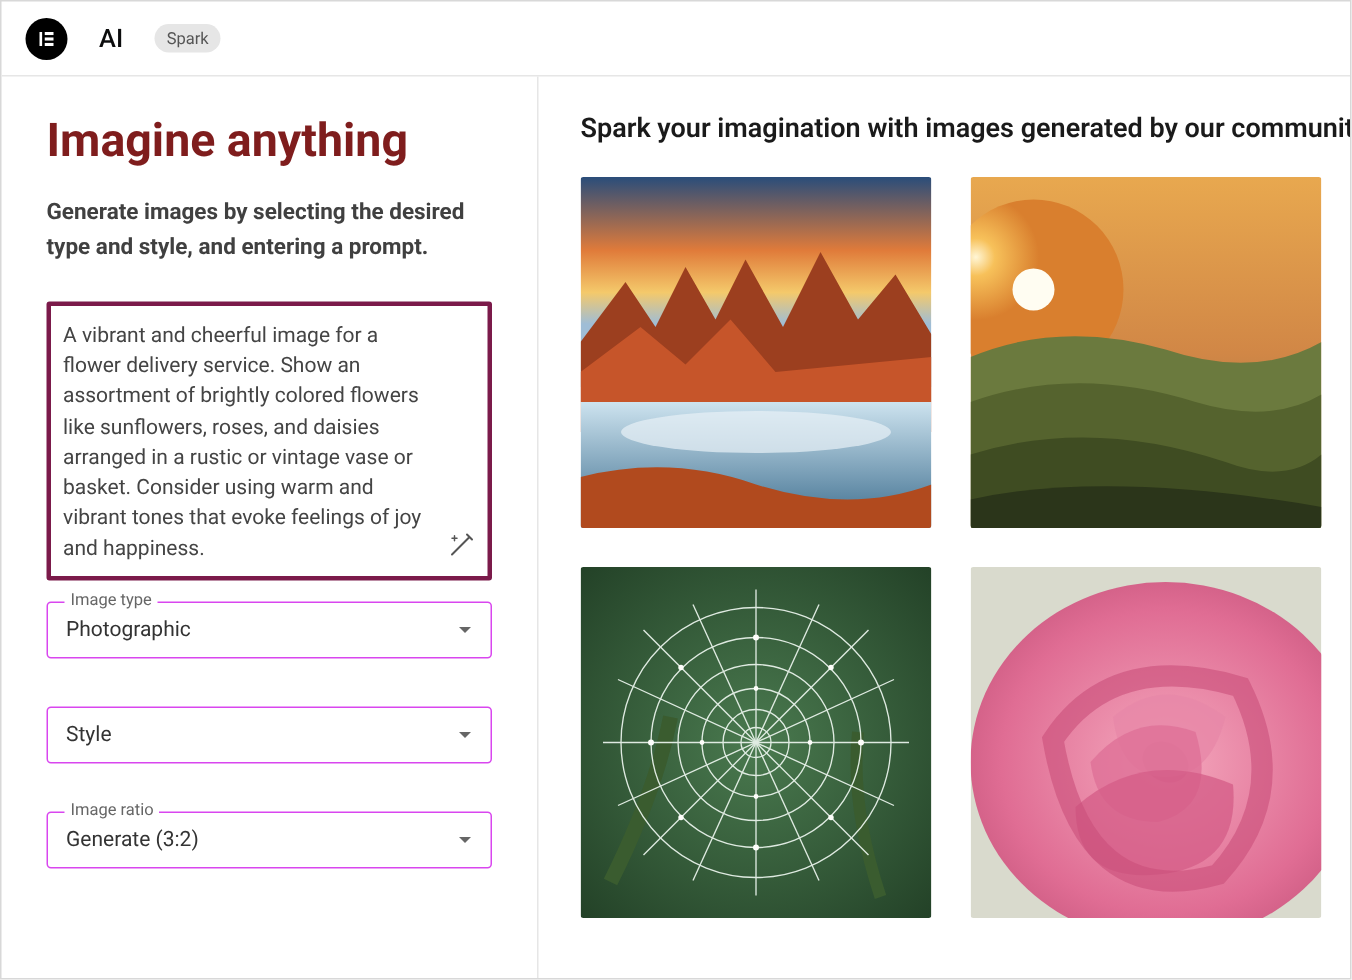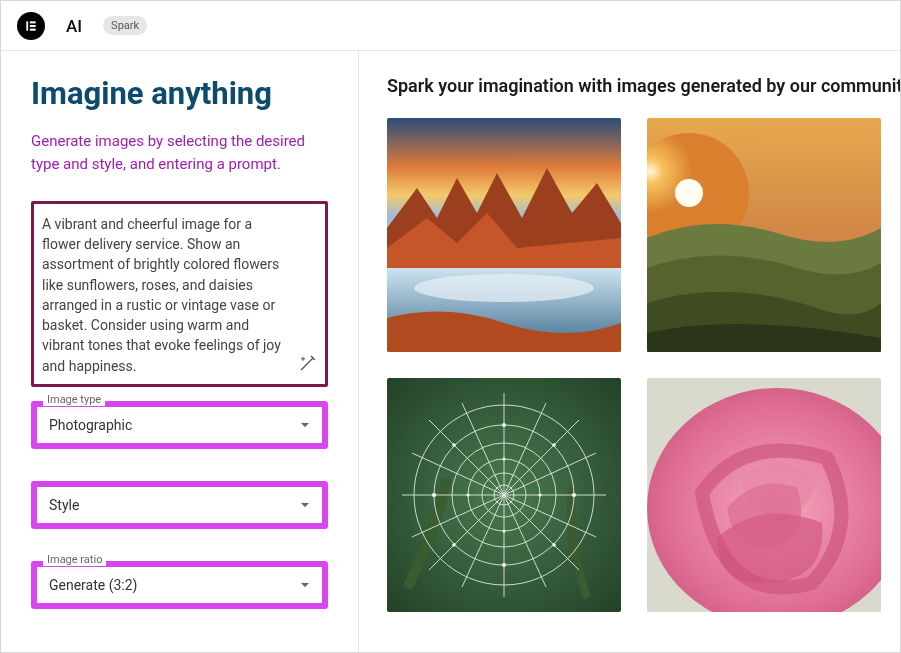--- a/index.html
+++ b/index.html
@@ -49,27 +49,28 @@
   .main {
     flex: 1;
     padding: 24px 0 24px 28px;
     overflow: hidden;
   }
   h1.title {
     font-size: 31px;
     font-weight: 700;
     line-height: 1.2;
     margin-bottom: 18px;
-    color: #0c4a6e;
+    color: #7f1d1d;
   }
   .subtitle {
     font-size: 15px;
-    color: #a21caf;
+    color: #404040;
     line-height: 1.55;
     margin-bottom: 24px;
+    font-weight: bold;
   }
   .prompt-wrap {
     border: 3px solid #7b1a4a;
     border-radius: 2px;
     padding: 6px;
     margin-bottom: 14px;
     position: relative;
   }
   .textarea-row {
     display: flex;
@@ -104,21 +105,21 @@
     position: absolute;
     top: -8px;
     left: 12px;
     background: #fff;
     padding: 0 4px;
     font-size: 11px;
     color: #666;
   }
   .select {
     width: 100%;
-    border: 6px solid #d946ef;
+    border: 1px solid #d946ef;
     border-radius: 3px;
     padding: 10px 12px;
     font-size: 14px;
     color: #333;
     display: flex;
     justify-content: space-between;
     align-items: center;
     cursor: pointer;
     background: #fff;
   }

